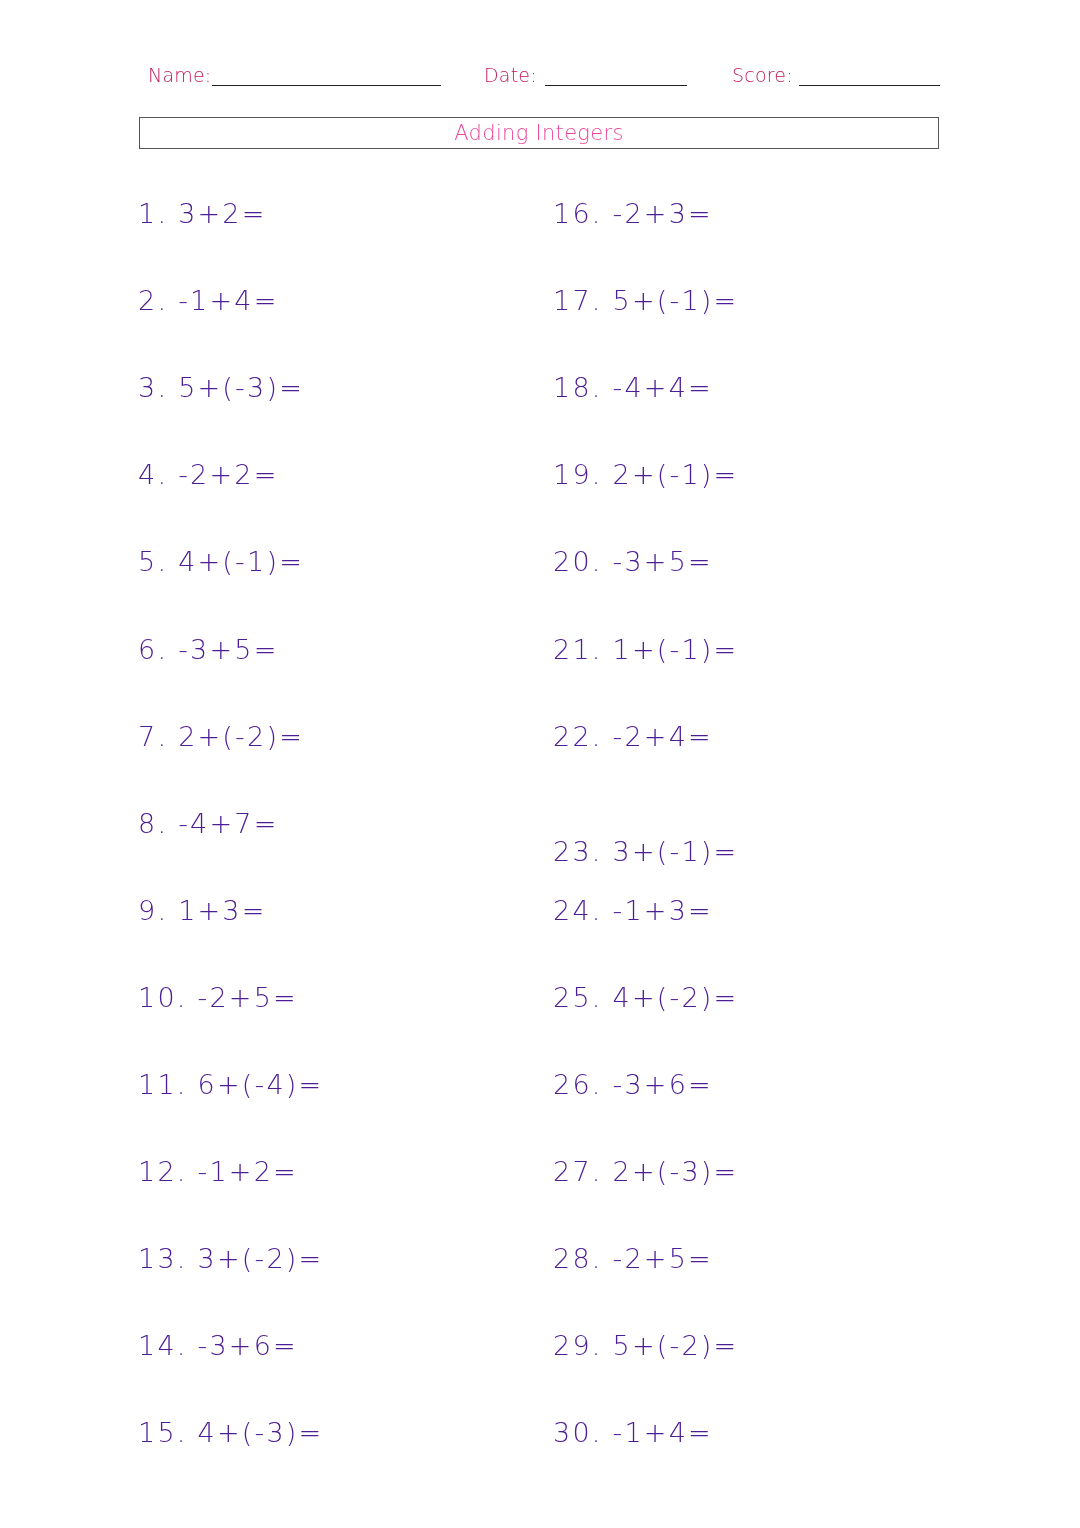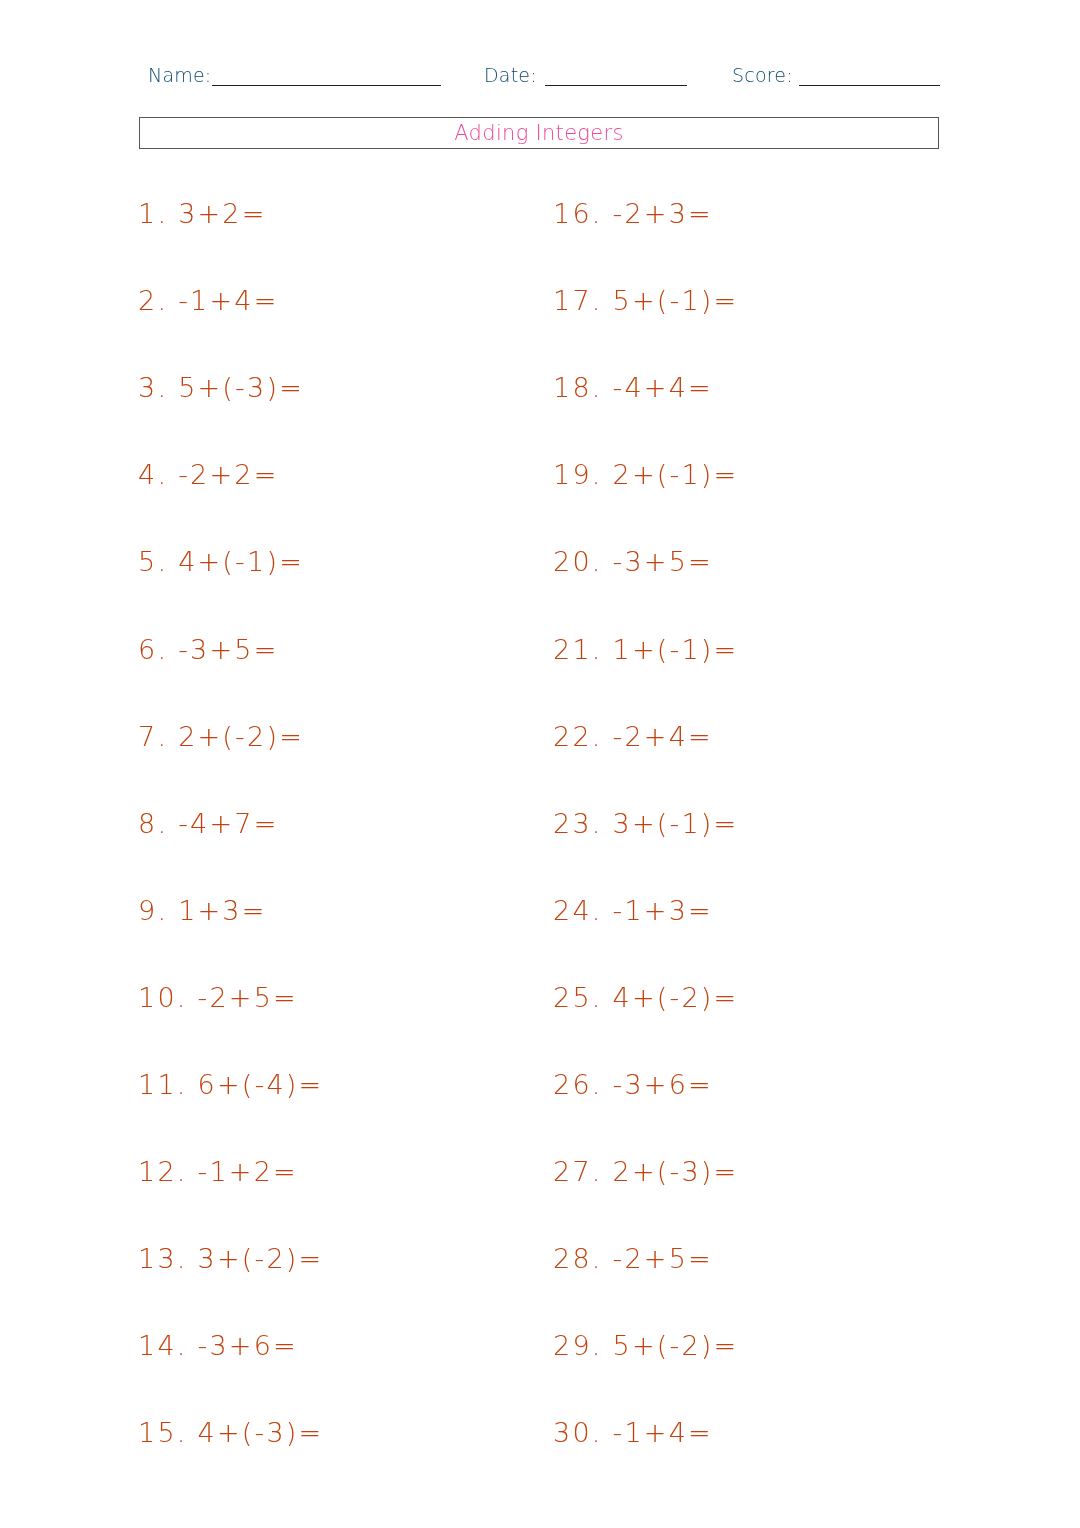--- a/index.html
+++ b/index.html
@@ -3,42 +3,42 @@
   <meta charset="utf-8">
   <style>
     html, body { margin: 0; padding: 0; background: #ffffff; }
     body {
       width: 1080px; height: 1528px; position: relative; overflow: hidden;
       font-family: "DejaVu Sans", "Liberation Sans", sans-serif;
       color: #1a1a1a;
     }
     .header-row {
       position: absolute; top: 64px; left: 148px; width: 794px; height: 26px;
-      font-size: 19px; font-weight: 300; color: #0c4a6e;
+      font-size: 19px; font-weight: 300; color: #be185d;
     }
     .field { position: absolute; top: 0; display: flex; align-items: flex-end; }
     .field .label { white-space: nowrap; letter-spacing: 0.2px; }
     .field .line { border-bottom: 1.5px solid #222; height: 20px; margin-left: 4px; }
     #f-name { left: 0; }
     #f-name .line { width: 229px; margin-left: 1px; }
     #f-date { left: 336px; }
     #f-date .line { width: 142px; margin-left: 8px; }
     #f-score { left: 584px; }
     #f-score .line { width: 141px; margin-left: 6px; }
 
     .title-box {
       position: absolute; top: 117px; left: 139px; width: 800px; height: 32px;
       border: 1.5px solid #555; box-sizing: border-box;
       display: flex; align-items: center; justify-content: center;
       font-size: 21px; font-weight: 300; color: #ec4899; letter-spacing: 0.3px;
     }
 
     .problem {
       position: absolute; font-size: 27px; font-weight: 300;
-      letter-spacing: 2.2px; white-space: nowrap; color: #c2410c;
+      letter-spacing: 2.2px; white-space: nowrap; color: #4c1d95;
       line-height: 32px;
     }
     .problem .num { margin-right: 10px; }
   </style>
 </head>
 <body>
 
 <div class="header-row">
   <div class="field" id="f-name">
     <span class="label">Name:</span>
@@ -72,21 +72,21 @@
     <div class="problem" style="left: 138px; top: 1243px;"><span class="num">13.</span><span class="expr">3+(-2)=</span></div>
     <div class="problem" style="left: 138px; top: 1330px;"><span class="num">14.</span><span class="expr">-3+6=</span></div>
     <div class="problem" style="left: 138px; top: 1417px;"><span class="num">15.</span><span class="expr">4+(-3)=</span></div>
     <div class="problem" style="left: 553px; top: 198px;"><span class="num">16.</span><span class="expr">-2+3=</span></div>
     <div class="problem" style="left: 553px; top: 285px;"><span class="num">17.</span><span class="expr">5+(-1)=</span></div>
     <div class="problem" style="left: 553px; top: 372px; text-align: center;"><span class="num">18.</span><span class="expr">-4+4=</span></div>
     <div class="problem" style="left: 553px; top: 459px;"><span class="num">19.</span><span class="expr">2+(-1)=</span></div>
     <div class="problem" style="left: 553px; top: 546px;"><span class="num">20.</span><span class="expr">-3+5=</span></div>
     <div class="problem" style="left: 553px; top: 634px;"><span class="num">21.</span><span class="expr">1+(-1)=</span></div>
     <div class="problem" style="left: 553px; top: 721px;"><span class="num">22.</span><span class="expr">-2+4=</span></div>
-    <div class="problem" style="left: 553px; top: 808px; text-align: center;"><span class="num">23.</span><span class="expr">3+(-1)=</span></div>
+    <div class="problem" style="left: 553px; top: 836px; text-align: center;"><span class="num">23.</span><span class="expr">3+(-1)=</span></div>
     <div class="problem" style="left: 553px; top: 895px;"><span class="num">24.</span><span class="expr">-1+3=</span></div>
     <div class="problem" style="left: 553px; top: 982px;"><span class="num">25.</span><span class="expr">4+(-2)=</span></div>
     <div class="problem" style="left: 553px; top: 1069px;"><span class="num">26.</span><span class="expr">-3+6=</span></div>
     <div class="problem" style="left: 553px; top: 1156px;"><span class="num">27.</span><span class="expr">2+(-3)=</span></div>
     <div class="problem" style="left: 553px; top: 1243px;"><span class="num">28.</span><span class="expr">-2+5=</span></div>
     <div class="problem" style="left: 553px; top: 1330px;"><span class="num">29.</span><span class="expr">5+(-2)=</span></div>
     <div class="problem" style="left: 553px; top: 1417px;"><span class="num">30.</span><span class="expr">-1+4=</span></div>
   </div>
 
 </body></html>

